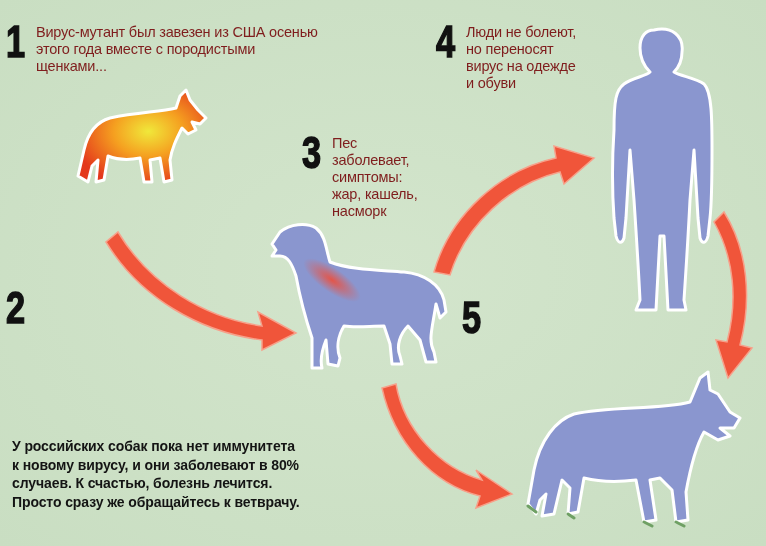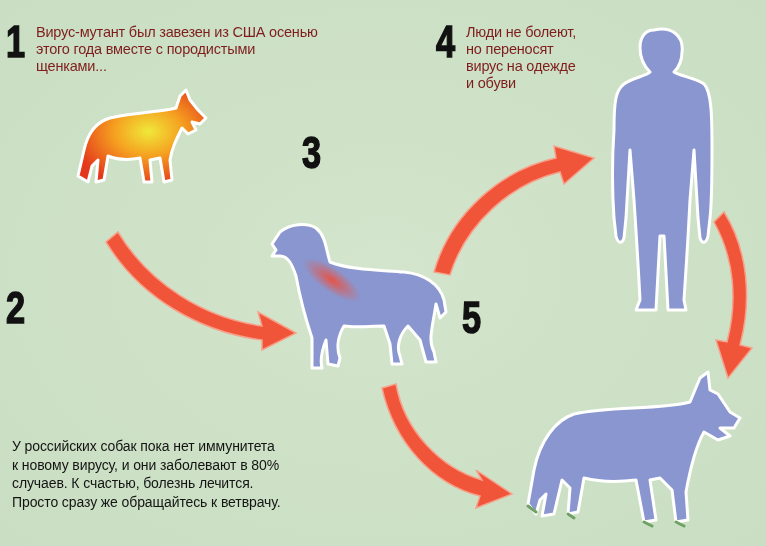--- a/index.html
+++ b/index.html
@@ -23,21 +23,21 @@
   }
   .txt {
     font-family: "Liberation Sans Narrow", "Liberation Sans", sans-serif;
     font-size: 14.5px; line-height: 17px; color: #7f1d1d;
     white-space: pre-line;
     letter-spacing: -0.2px;
   }
   .bottom-note {
     position: absolute; left: 12px; top: 437px; width: 410px;
     font-family: "Liberation Sans", sans-serif;
-    font-weight: normal; font-size: 14px; line-height: 18.5px;
+    font-weight: bold; font-size: 14px; line-height: 18.5px;
     color: #141414; white-space: pre-line; letter-spacing: -0.1px;
   }
 </style>
 </head>
 <body>
 
 <div class="canvas"></div>
 
 <svg class="art" width="766" height="546" viewBox="0 0 766 546">
   <defs>
@@ -96,20 +96,25 @@
 этого года вместе с породистыми
 щенками...</div>
 </div>
 
 <div class="step" style="left:6px; top:290px;">
   <div class="num">2</div>
 </div>
 
 <div class="step" style="left:302px; top:135px;">
   <div class="num">3</div>
+  <div class="txt">Пес
+заболевает,
+симптомы:
+жар, кашель,
+насморк</div>
 </div>
 
 <div class="step" style="left:436px; top:24px;">
   <div class="num">4</div>
   <div class="txt">Люди не болеют,
 но переносят
 вирус на одежде
 и обуви</div>
 </div>
 

